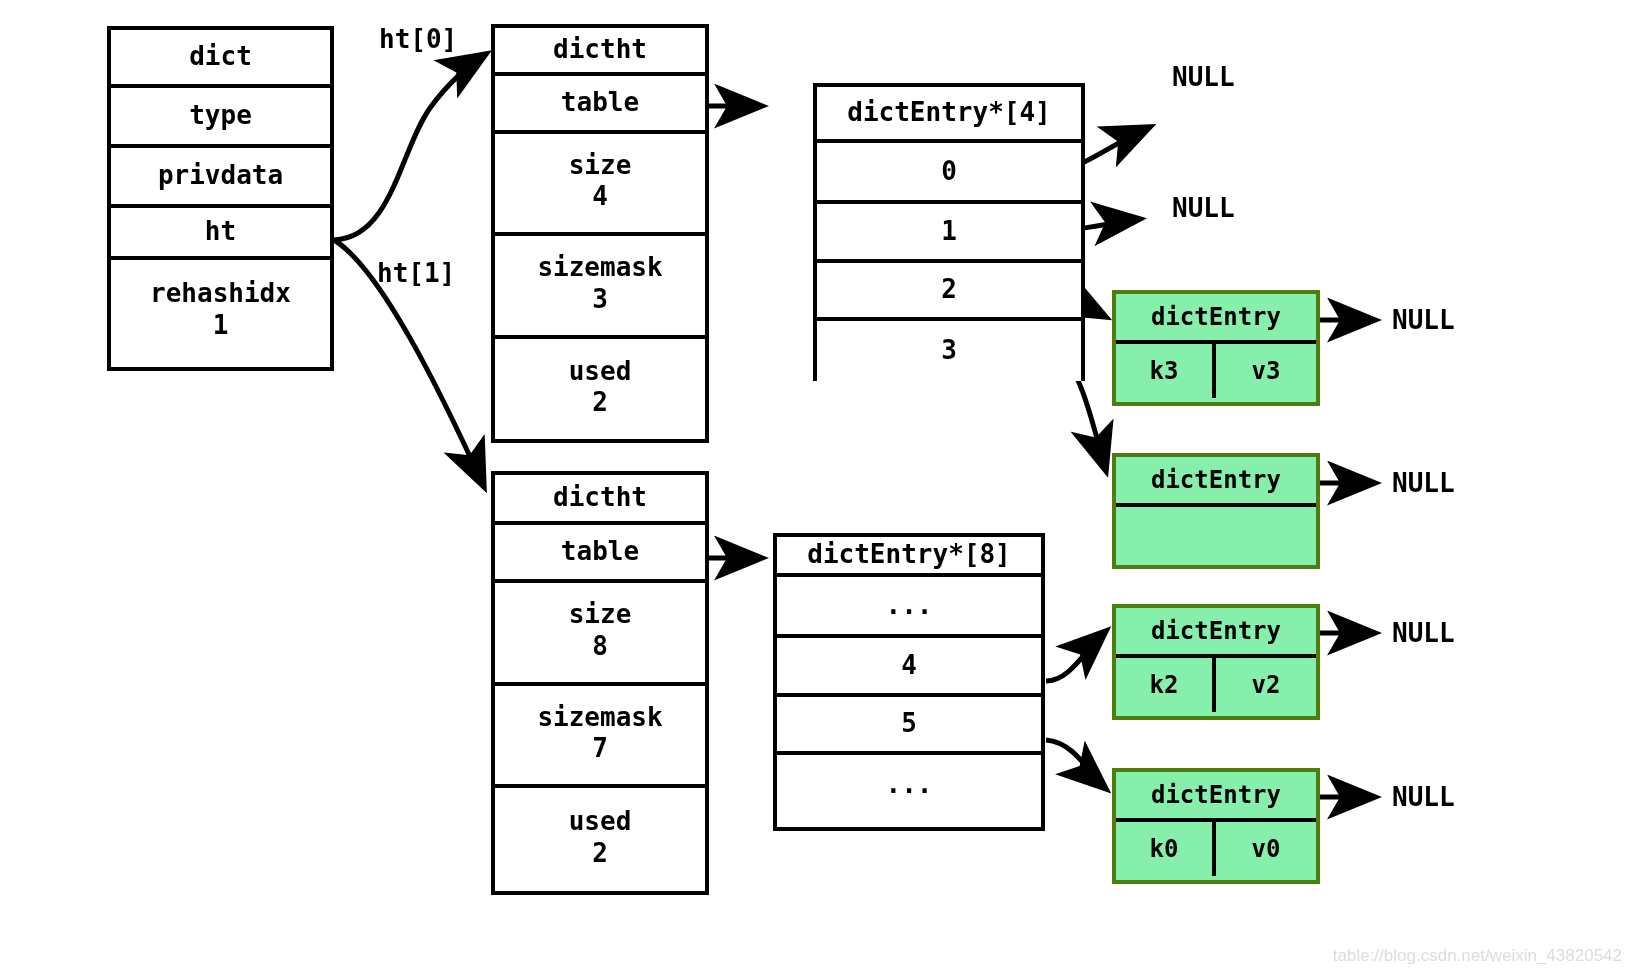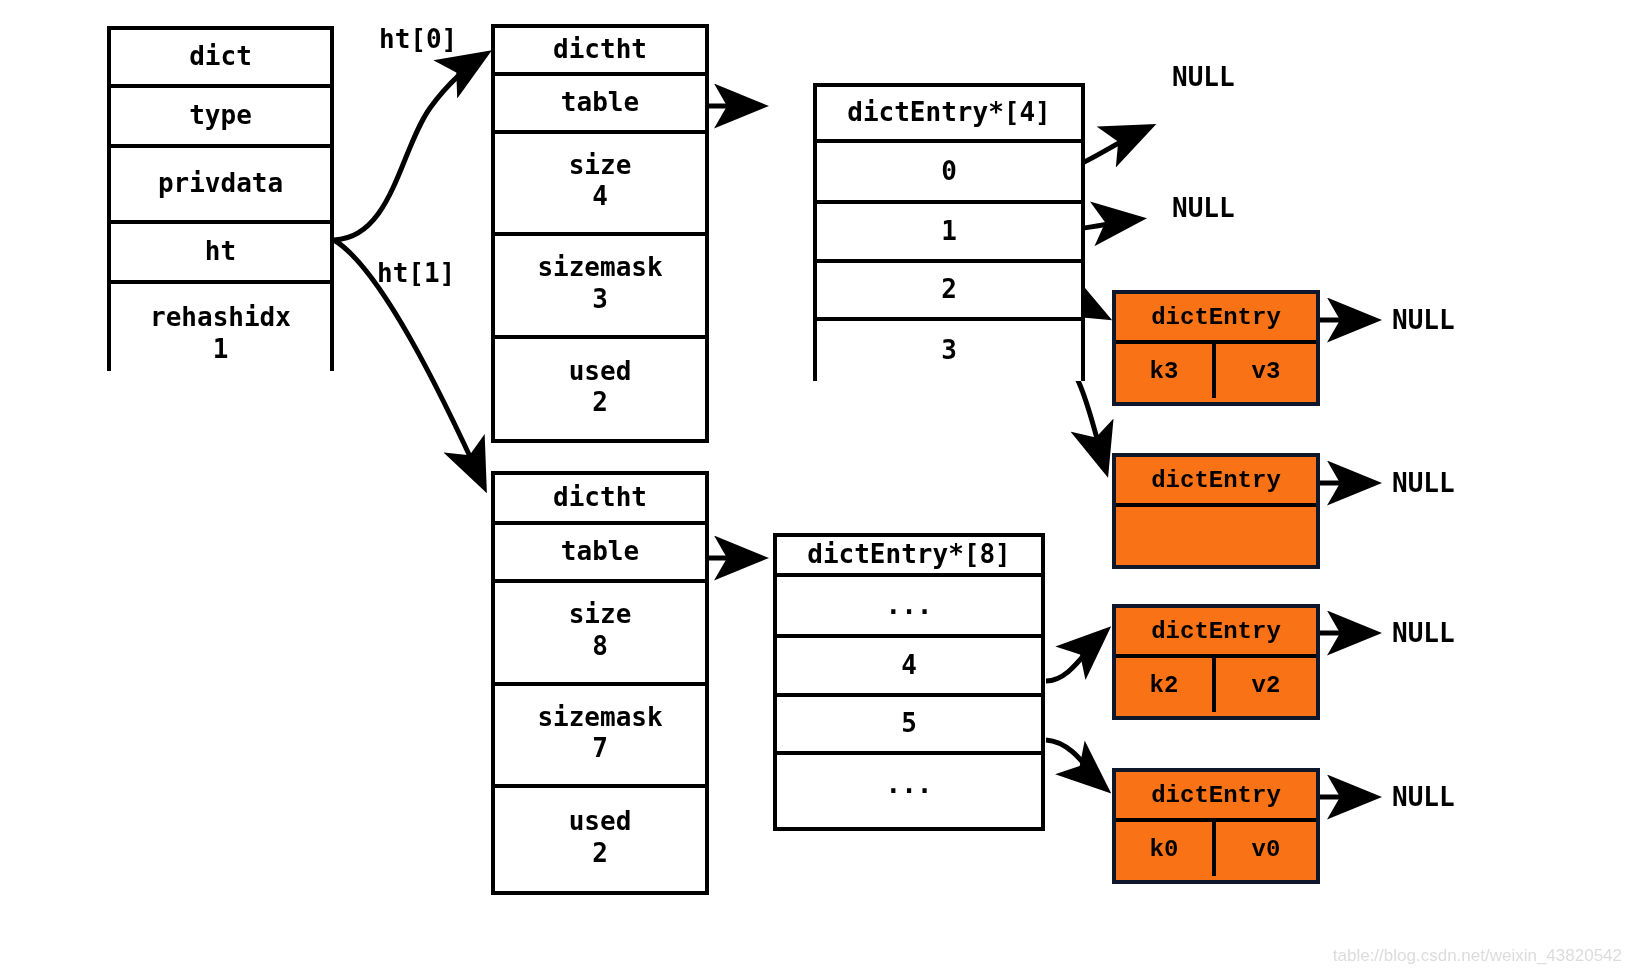--- a/index.html
+++ b/index.html
@@ -34,24 +34,23 @@
     font-weight: bold;
     letter-spacing: 0px;
   }
   .srow:last-child { border-bottom: none; }
   .srow .lbl { line-height: 1.05; }
   .srow .val { line-height: 1.35; }
 
   
   .de {
     position: absolute;
-    border: 4px solid #0f172a;
-    background: #f97316;
-    box-sizing: border-box;
-    font-family: Liberation Mono, monospace;
+    border: 4px solid #4d7c0f;
+    background: #86efac;
+    box-sizing: border-box;
   }
   .de .head {
     height: 50px;
     border-bottom: 4px solid #000;
     display: flex;
     align-items: center;
     justify-content: center;
     font-weight: bold;
     box-sizing: border-box;
   }
@@ -133,24 +132,24 @@
     <path d="M1320,797 L1375,797" stroke="#000" stroke-width="5" fill="none" marker-end="url(#ah)"></path>
   </svg>
 
   <div class="sbox" style="left:107px; top:26px; width:227px; height:345px; font-size:26px;">
     <div class="srow" style="height:58px;">
       <span class="lbl">dict</span>
     </div>
     <div class="srow" style="height:60px;">
       <span class="lbl">type</span>
     </div>
-    <div class="srow" style="height:76px;">
+    <div class="srow" style="height:60px;">
       <span class="lbl">privdata</span>
     </div>
-    <div class="srow" style="height:60px;text-align:right;">
+    <div class="srow" style="height:52px;text-align:right;">
       <span class="lbl">ht</span>
     </div>
     <div class="srow" style="height:103px;">
       <span class="lbl">rehashidx</span>
       <span class="val">1</span>
     </div>
   </div>
 
   <div class="ftext" style="left:379px; top:24px; font-size:26px;">ht[0]</div>
   <div class="ftext" style="left:377px; top:258px; font-size:26px;">ht[1]</div>

